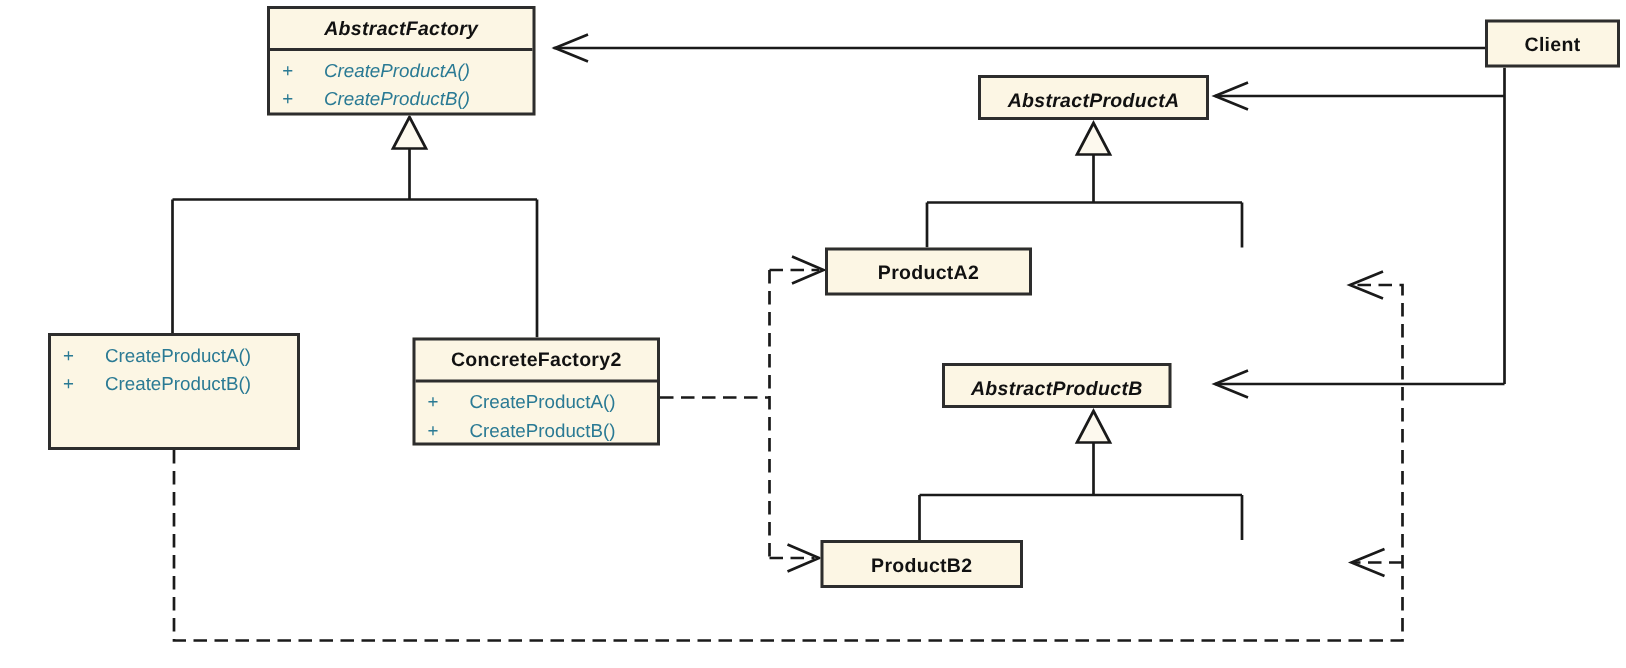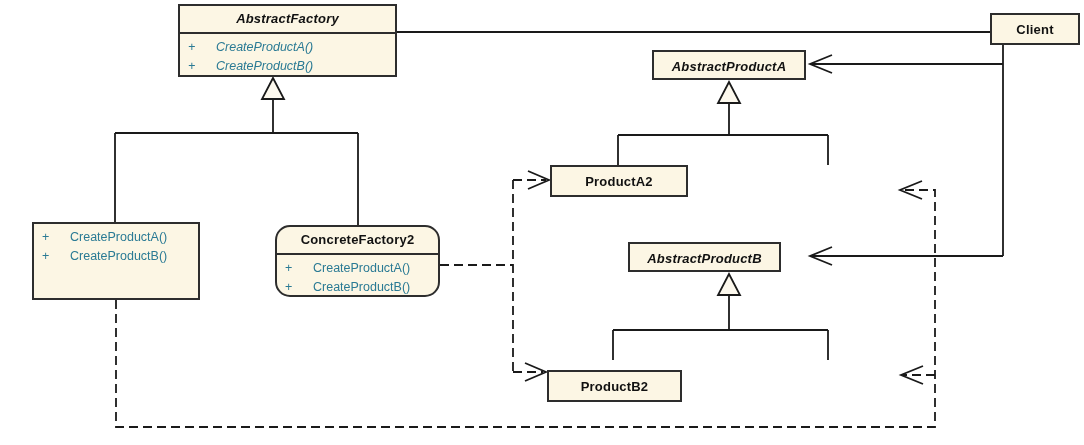--- a/index.html
+++ b/index.html
@@ -45,30 +45,30 @@
   .method{
     display:flex;
     font-size:12.5px;
     line-height:19px;
     color:var(--method-text);
     white-space:nowrap;
   }
   .uml-class.abstract .method{font-style:italic;}
   .method .vis{width:28px;flex:0 0 28px;}
   
-  #cls-abstract-factory {left:178px;top:4px;  width:219px;height:73px;}
+  #cls-abstract-factory {left:178px;top:4px;  width:179px;height:73px;}
   #cls-client           {left:990px;top:13px; width:90px; height:32px;}
   #cls-abstract-product-a{left:652px;top:50px;width:154px;height:30px;}
   #cls-product-a2       {left:550px;top:165px;width:138px;height:32px;}
   #cls-product-a1       {left:762px;top:165px;width:135px;height:32px;}
   #cls-abstract-product-b{left:628px;top:242px;width:153px;height:30px;}
-  #cls-product-b2       {left:547px;top:360px;width:135px;height:32px;margin-top:10px;}
+  #cls-product-b2       {left:547px;top:360px;width:135px;height:32px;}
   #cls-product-b1       {left:762px;top:360px;width:136px;height:32px;}
   #cls-concrete-factory1{left:32px; top:222px;width:168px;height:78px;}
-  #cls-concrete-factory2{left:275px;top:225px;width:165px;height:72px;border-radius:15px;}
+  #cls-concrete-factory2{left:275px;top:225px;width:165px;height:72px;}
   .simple .title{padding-top:7px;}
 </style>
 </head>
 <body>
 
 <div class="canvas">
 
   <svg class="wires" viewBox="0 0 1084 445">
 
     <g>

